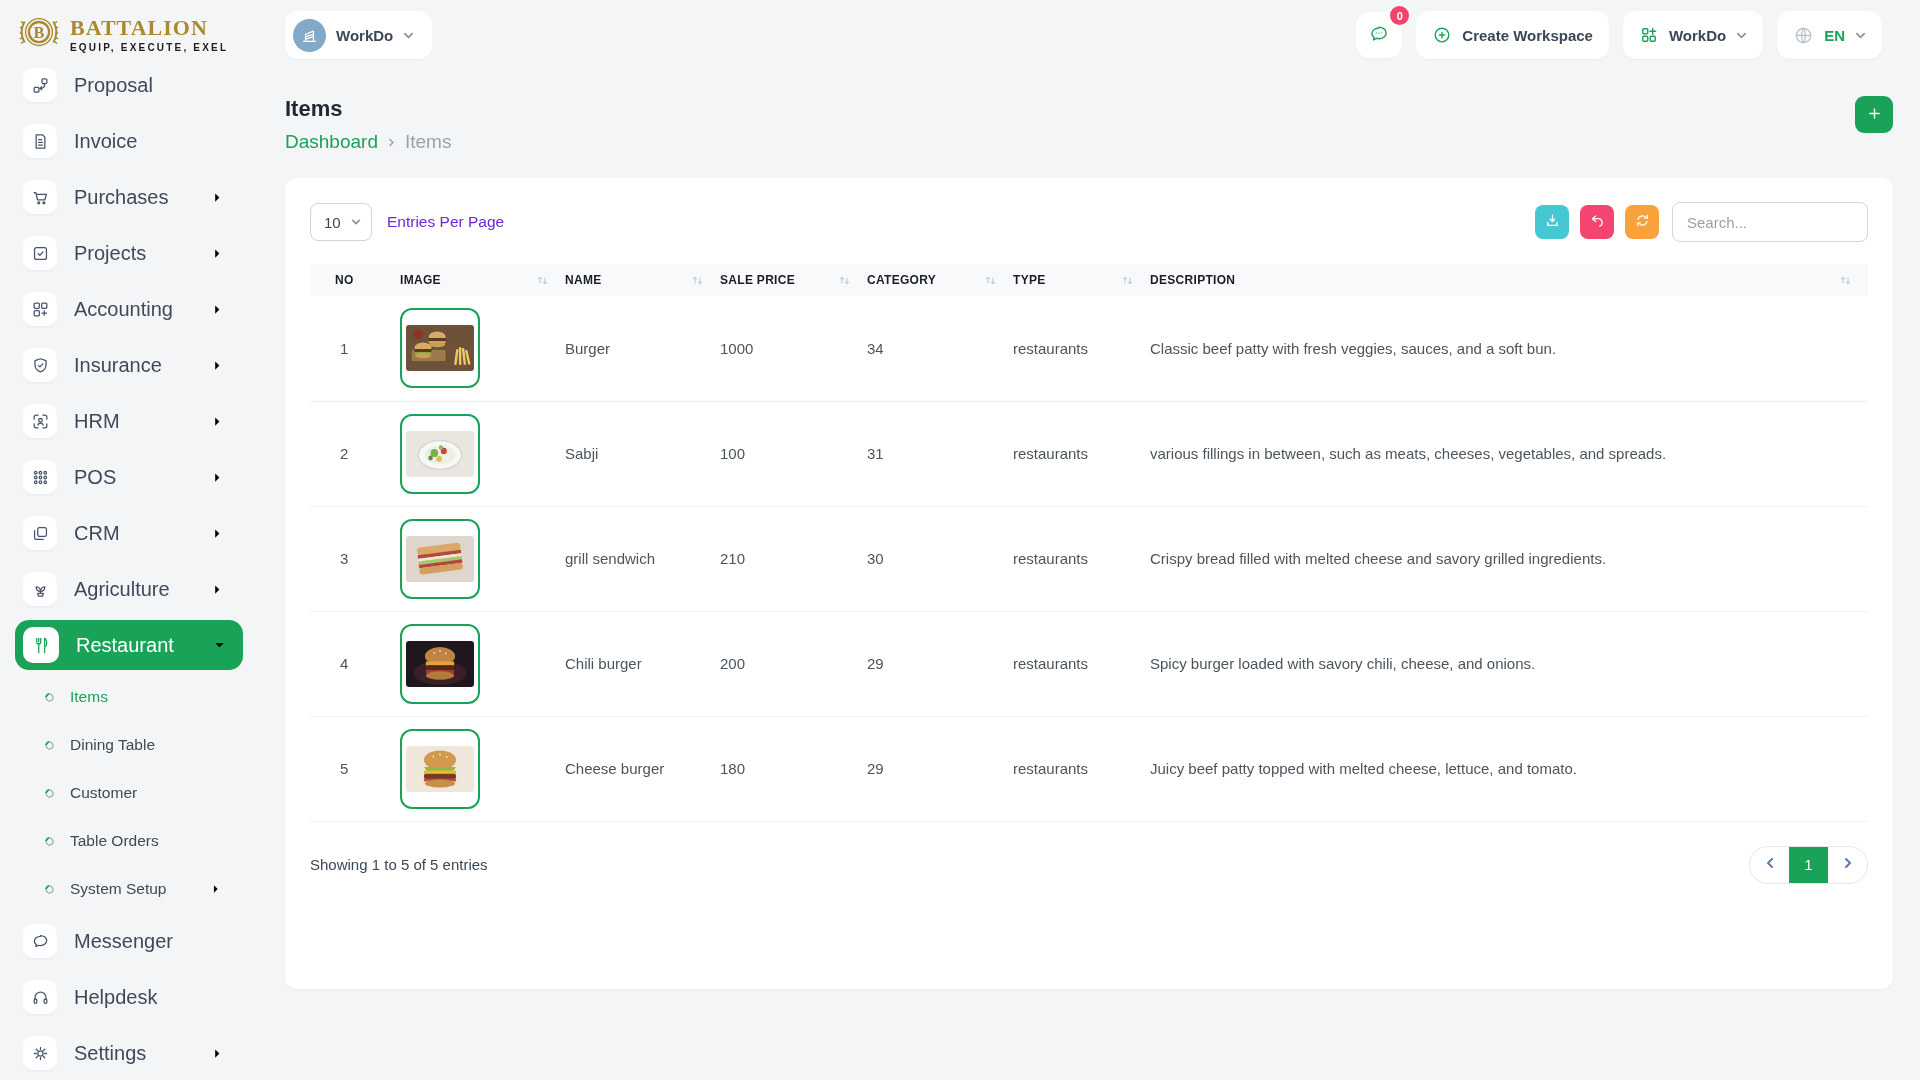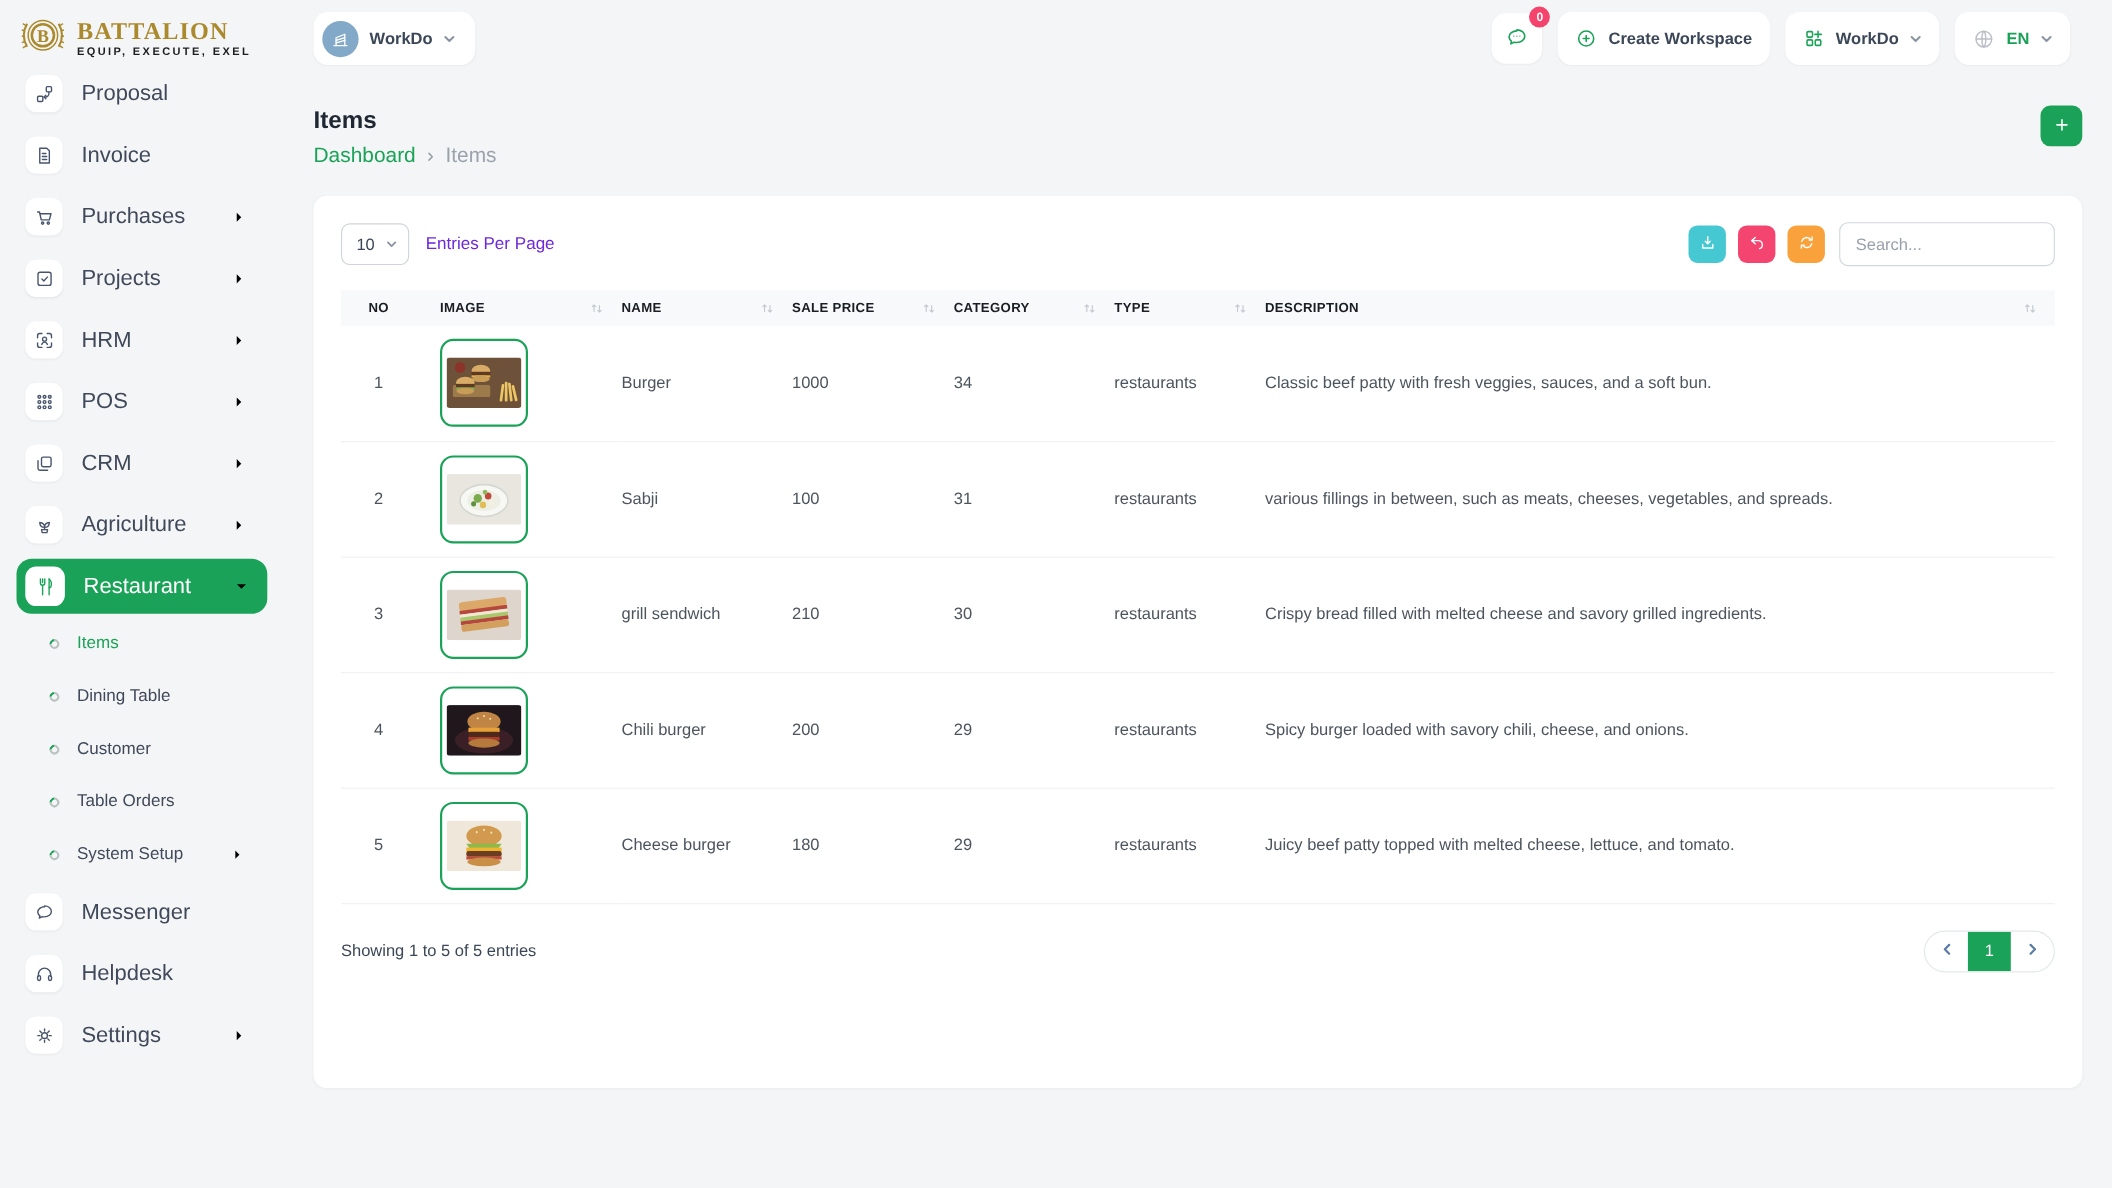--- a/index.html
+++ b/index.html
@@ -151,20 +151,50 @@
           </span>
         </div>
         <div class="side-item">
           <span class="icon-box">
             <svg viewBox="0 0 24 24">
               <rect x="4.5" y="4.5" width="15" height="15" rx="2.5"></rect>
               <path d="M9 12.2l2.2 2.2 4-4.4"></path>
             </svg>
           </span>
           <span class="side-label">Projects</span>
+          <span class="side-chev">
+            <svg viewBox="0 0 12 12">
+              <path d="M3.5 1.5L8 6l-4.5 4.5"></path>
+            </svg>
+          </span>
+        </div>
+        <div class="side-item">
+          <span class="icon-box">
+            <svg viewBox="0 0 24 24">
+              <rect x="4" y="4" width="6.5" height="6.5" rx="1.2"></rect>
+              <rect x="13.5" y="4" width="6.5" height="6.5" rx="1.2"></rect>
+              <rect x="4" y="13.5" width="6.5" height="6.5" rx="1.2"></rect>
+              <path d="M16.75 13.8v5.6M13.95 16.6h5.6"></path>
+            </svg>
+          </span>
+          <span class="side-label">Accounting</span>
+          <span class="side-chev">
+            <svg viewBox="0 0 12 12">
+              <path d="M3.5 1.5L8 6l-4.5 4.5"></path>
+            </svg>
+          </span>
+        </div>
+        <div class="side-item">
+          <span class="icon-box">
+            <svg viewBox="0 0 24 24">
+              <path d="M12 3.5l7 2.4v4.8c0 4.4-2.9 7.9-7 9.4-4.1-1.5-7-5-7-9.4V5.9z"></path>
+              <path d="M9.2 11.8l2 2 3.6-3.8"></path>
+            </svg>
+          </span>
+          <span class="side-label">Insurance</span>
           <span class="side-chev">
             <svg viewBox="0 0 12 12">
               <path d="M3.5 1.5L8 6l-4.5 4.5"></path>
             </svg>
           </span>
         </div>
         <div class="side-item">
           <span class="icon-box">
             <svg viewBox="0 0 24 24">
               <circle cx="12" cy="10.5" r="2.3"></circle>

